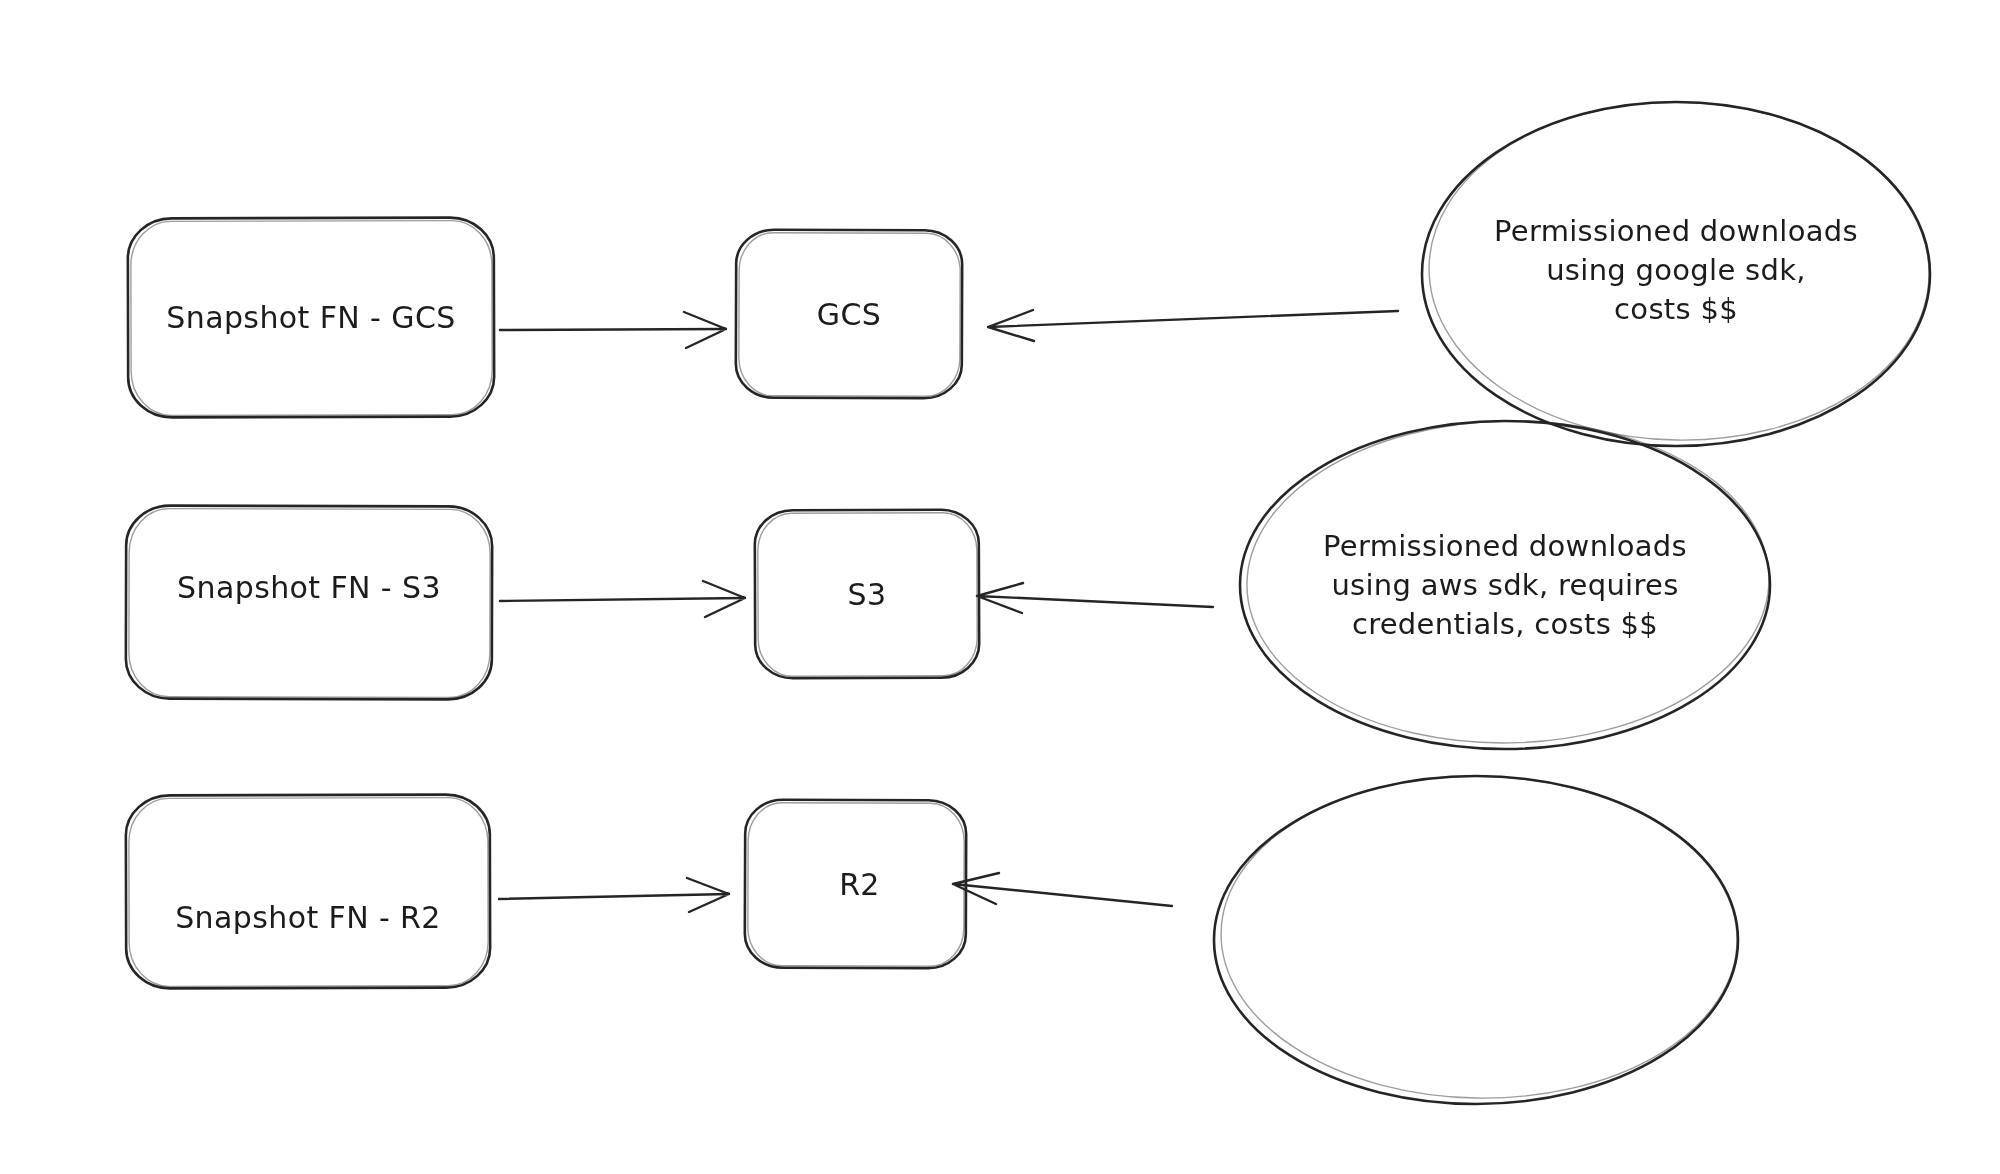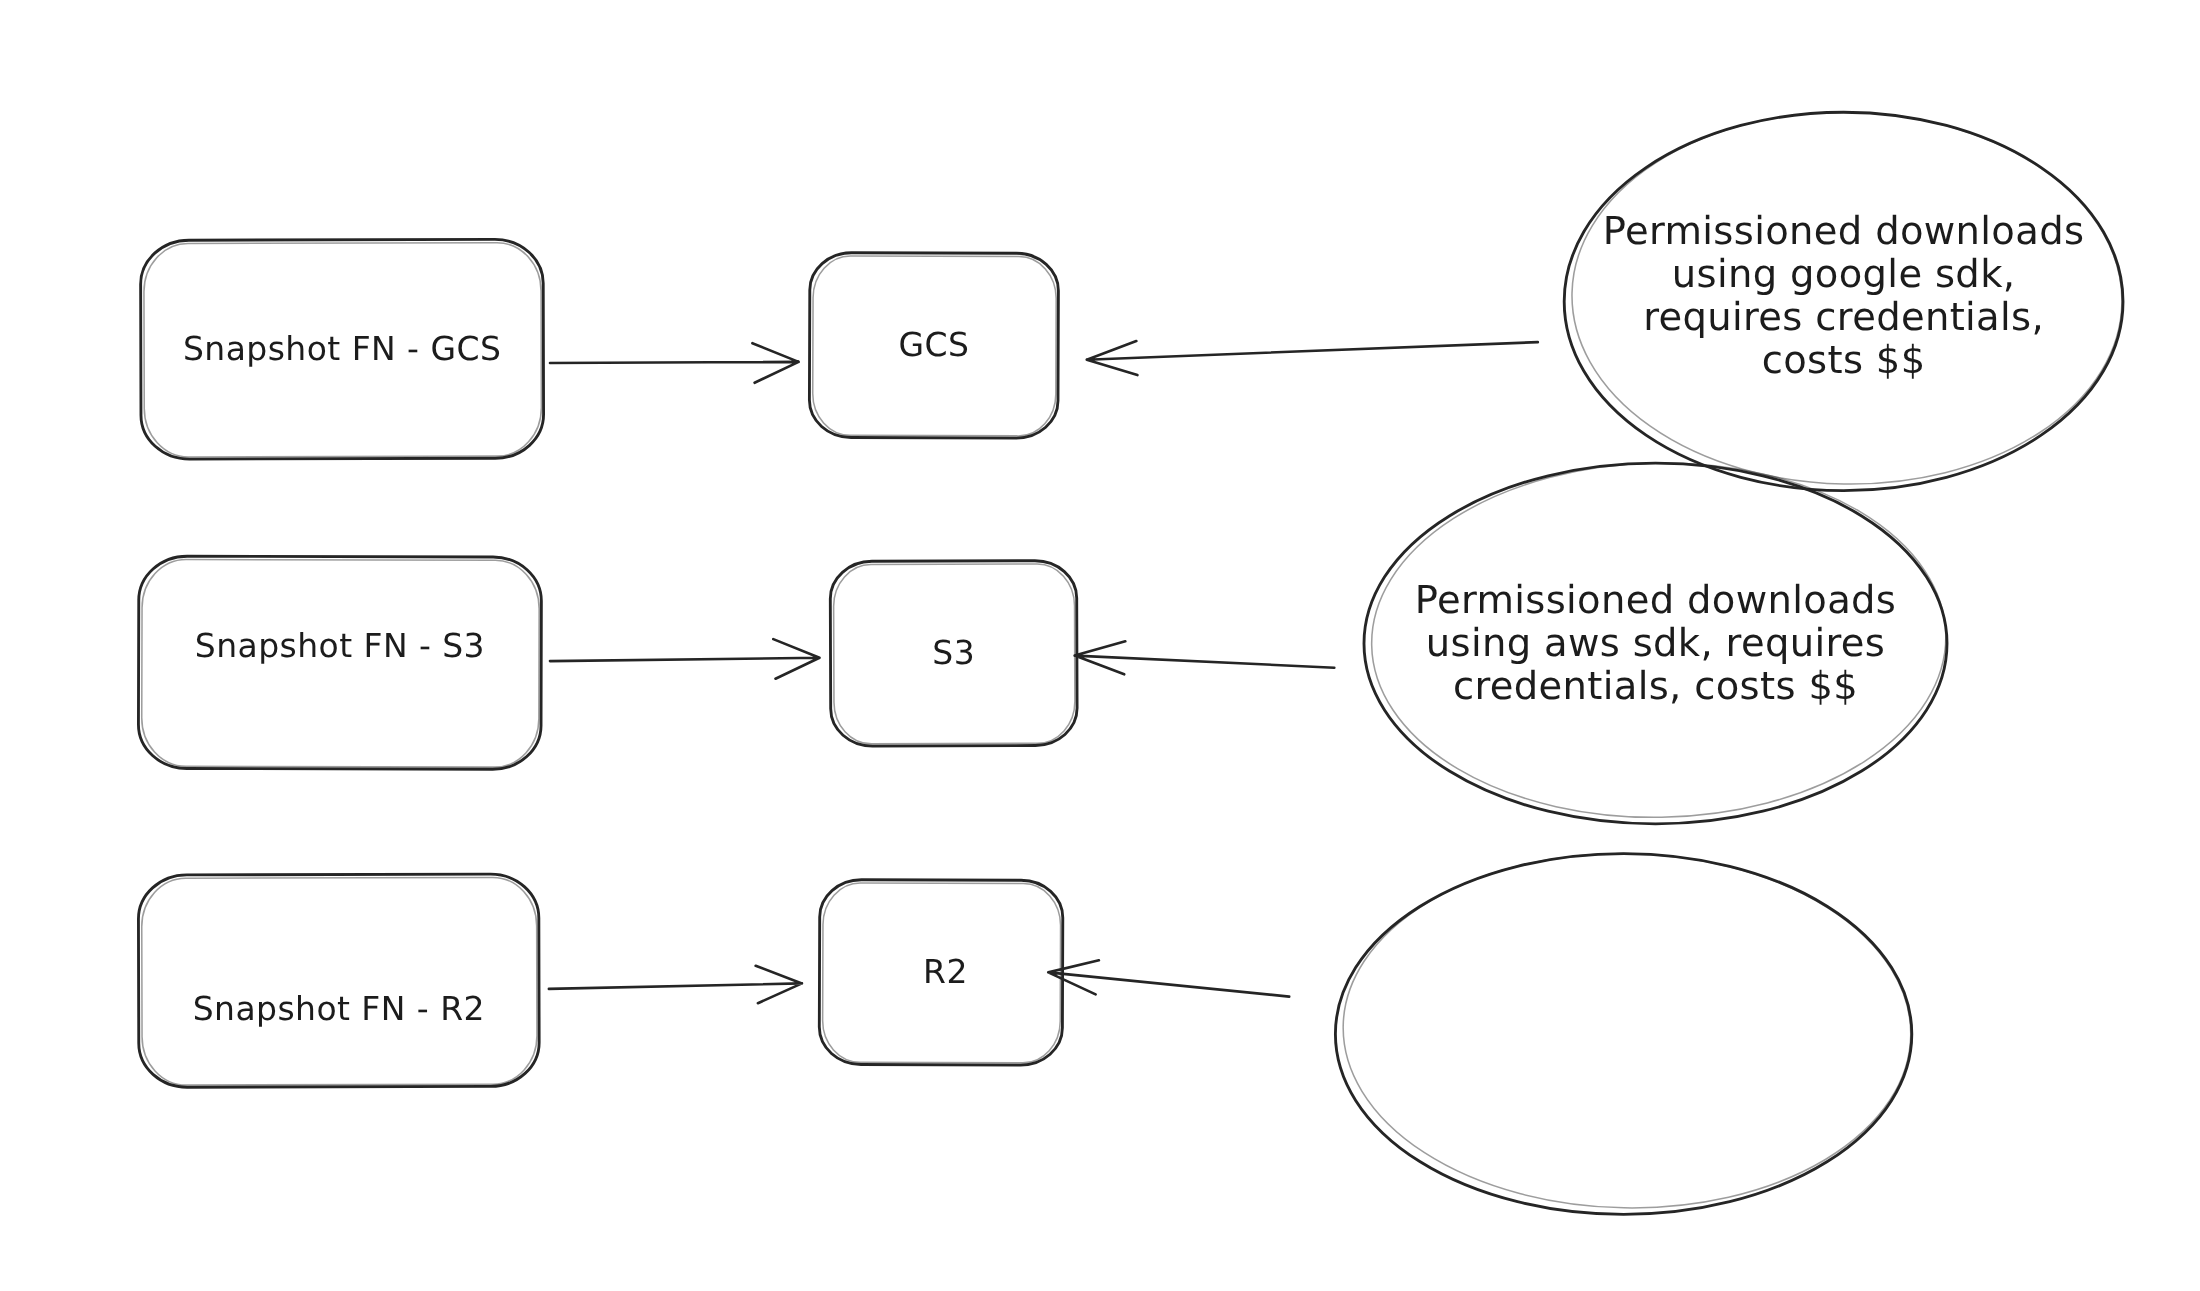--- a/index.html
+++ b/index.html
@@ -52,21 +52,21 @@
     font-size: 30px;
     letter-spacing: 0.4px;
     white-space: nowrap;
   }
   .note {
     position: absolute;
     display: flex;
     flex-direction: column;
     align-items: center;
     justify-content: center;
-    font-size: 35px;
+    font-size: 29px;
     letter-spacing: 0.3px;
   }
   .note .line {
     line-height: 39px;
     white-space: nowrap;
   }
 </style>
 </head>
 <body>
 
@@ -118,21 +118,20 @@
     </g>
     <path class="arrow" d="M499 899 L729 894 M729 894 L687 878 M729 894 L689 912"></path>
     <path class="arrow" d="M1172 906 L953 884 M953 884 L999 873 M953 884 L996 904"></path>
   </svg>
 
   <div class="lbl" style="left:128px; top:218px; width:366px; height:199px;">Snapshot FN - GCS</div>
   <div class="lbl" style="left:736px; top:230px; width:226px; height:168px;">GCS</div>
   <div class="note" style="left:1440px; top:188px; width:472px; height:164px;">
     <div class="line">Permissioned downloads</div>
     <div class="line">using google sdk,</div>
-    <div class="line">requires credentials,</div>
     <div class="line">costs $$</div>
   </div>
 
   <div class="lbl" style="left:126px; top:506px; width:366px; height:163px;">Snapshot FN - S3</div>
   <div class="lbl" style="left:755px; top:510px; width:224px; height:168px;">S3</div>
   <div class="note" style="left:1255px; top:522px; width:500px; height:126px;">
     <div class="line">Permissioned downloads</div>
     <div class="line">using aws sdk, requires</div>
     <div class="line">credentials, costs $$</div>
   </div>

